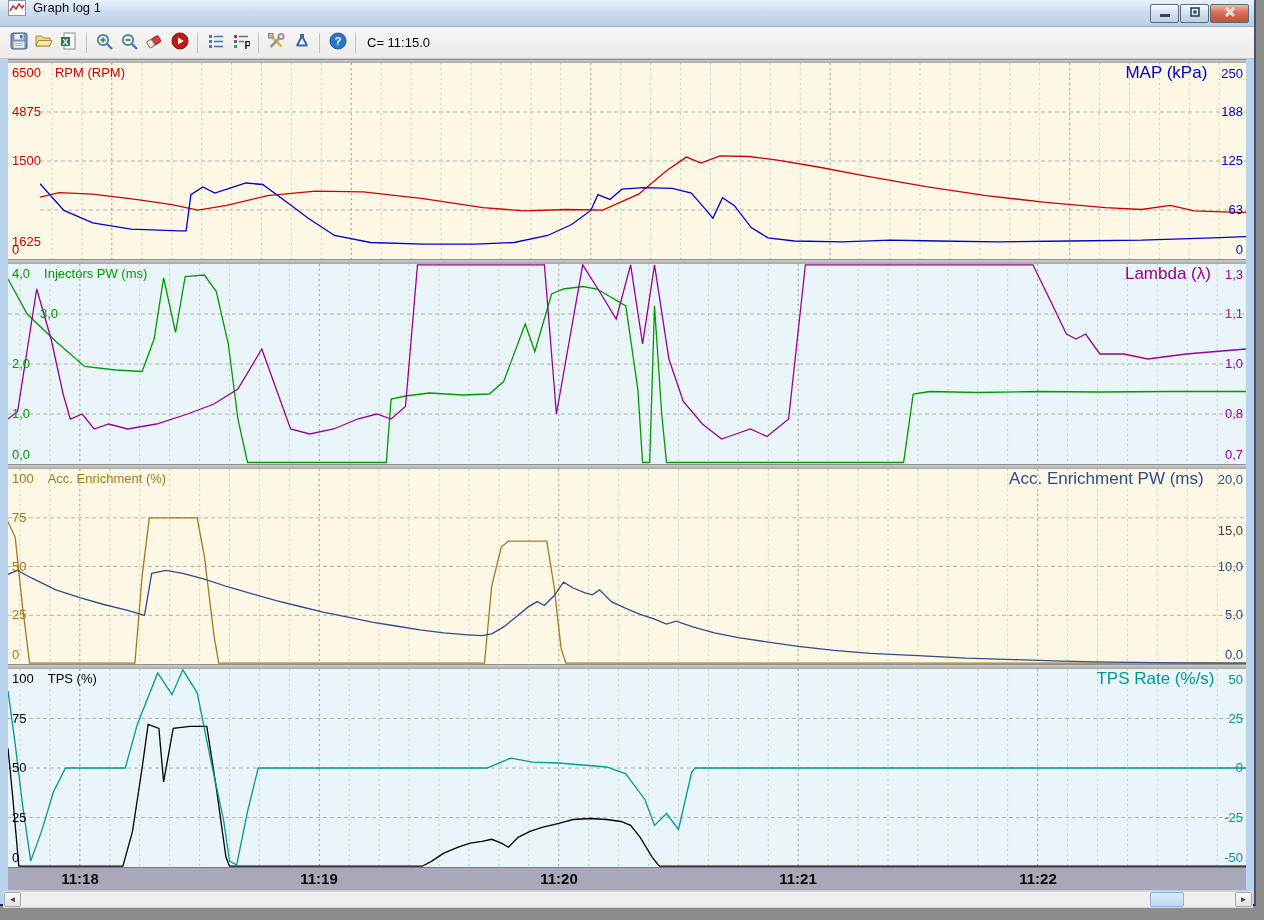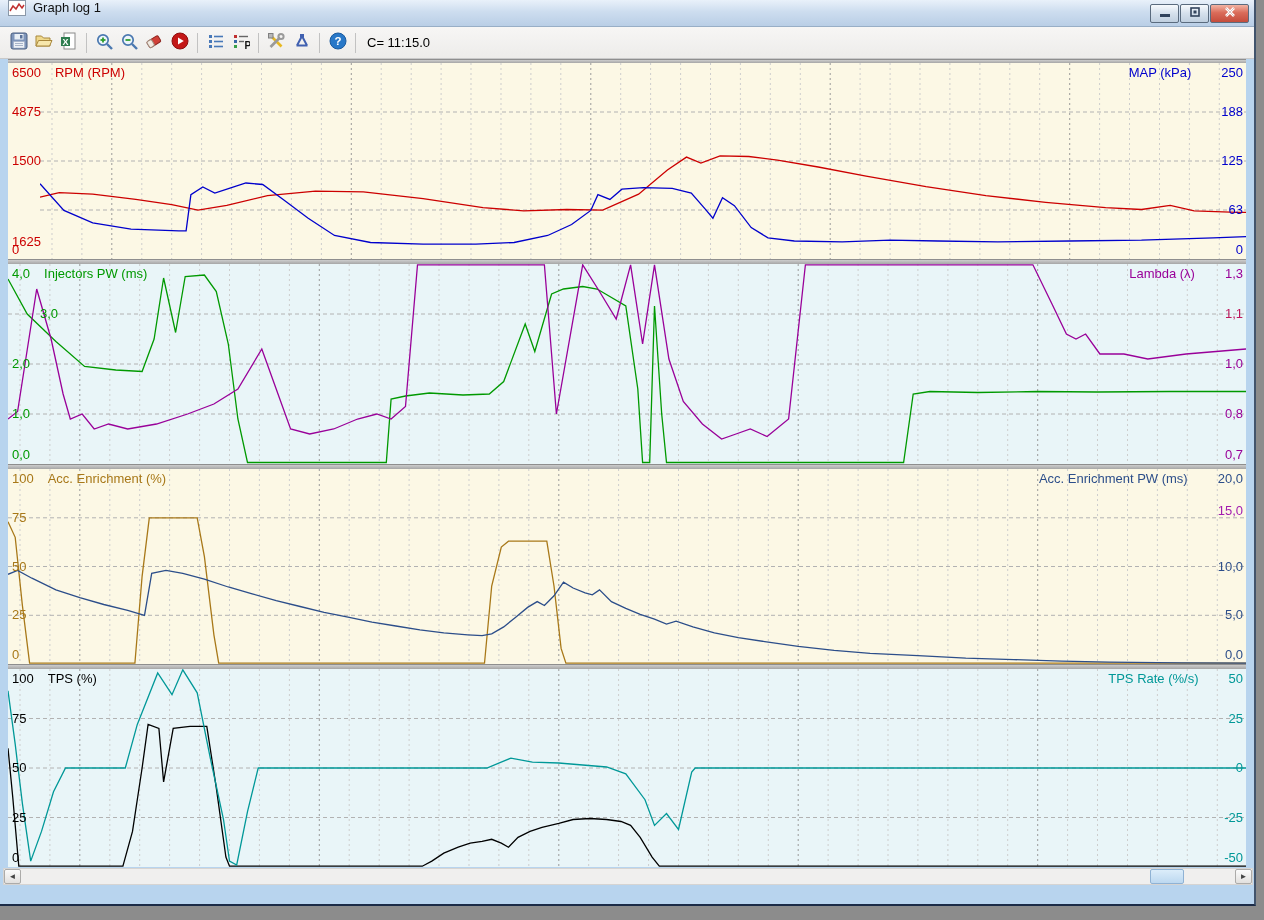--- a/index.html
+++ b/index.html
@@ -18,21 +18,21 @@
   .tsep{width:1px;height:20px;background:#C2C2C2;margin:0 5px;}
   .readout{font-size:13px;color:#000;margin-left:6px;}
   
   #panels{margin-left:8px;width:1238px;}
   .hsep{height:5px;background:linear-gradient(#CDCDCD,#A6A6A6);border-top:1px solid #8E8E8E;box-sizing:border-box;}
   .hsep.first{height:4px;}
   .panel{position:relative;overflow:hidden;}
   .panel svg{display:block;}
   .lab{position:absolute;font-size:13px;line-height:15px;white-space:nowrap;}
   .lab .ttl{margin-left:14px;font-size:13px;}
-  .lab .ttl2{margin-right:30px;font-size:13px;}
+  .lab .ttl2{margin-right:14px;font-size:17px;}
   
   #timeaxis{margin-left:8px;width:1238px;height:22px;background:#A9A8B9;position:relative;border-top:1px solid #77768A;}
   .tlabel{position:absolute;top:2px;width:48px;text-align:center;font-size:15px;font-weight:bold;color:#0A0A0A;}
   
   #hscroll{margin-left:3px;margin-top:1px;width:1250px;height:17px;background:#F0EFEE;border:1px solid #D6D4D2;box-sizing:border-box;position:relative;}
   .sbtn{position:absolute;top:0px;width:17px;height:15px;background:linear-gradient(#FBFBFB,#E2E0DE);border:1px solid #ACABA9;border-radius:2px;box-sizing:border-box;font-size:8px;color:#444;display:flex;align-items:center;justify-content:center;padding:0;}
   #sbtn-left{left:0;}
   #sbtn-right{right:0;}
   #sthumb{position:absolute;top:0px;left:1146px;width:34px;height:15px;background:linear-gradient(#DCEDFA,#BCD8F0);border:1px solid #8FB2D4;border-radius:2px;box-sizing:border-box;}
 </style>
@@ -341,21 +341,21 @@
           <line x1="0" y1="146.3" x2="1238" y2="146.3" stroke="#B2B2B2" stroke-dasharray="4,3"></line>
           <polyline points="0.0,52.7 7.2,68.3 14.4,136.5 21.6,194.2 126.9,194.2 134.1,107.3 141.3,48.8 189.2,48.8 196.4,87.7 205.9,165.8 210.7,194.2 476.5,194.2 483.7,117.0 493.3,78.0 500.5,72.2 538.8,72.2 546.0,117.0 553.1,179.4 557.9,194.2 1238.0,194.2" fill="none" stroke="#A87818" stroke-width="1.3"></polyline>
           <polyline points="0.0,105.3 9.6,101.4 23.9,109.2 47.9,120.9 71.8,128.7 95.8,135.5 119.7,141.4 136.5,146.3 143.7,104.3 158.0,101.4 174.8,104.3 196.4,110.2 220.3,118.0 244.2,124.8 268.2,131.6 292.1,137.5 316.1,143.3 340.0,148.2 364.0,153.1 387.9,157.0 411.9,160.9 435.8,163.8 459.8,165.8 474.1,166.7 483.7,164.8 495.7,157.9 507.7,148.2 519.6,138.4 529.2,132.6 536.4,136.5 546.0,126.8 555.5,113.1 565.1,119.0 577.1,123.8 584.3,125.8 591.5,120.9 603.4,132.6 617.8,139.4 632.2,145.3 646.5,150.2 658.5,155.0 668.1,152.1 684.9,157.9 706.4,163.8 730.3,168.7 756.7,172.6 790.2,177.4 826.1,181.3 862.1,184.3 909.9,186.7 957.8,189.2 1005.7,190.6 1053.6,192.1 1101.5,193.1 1173.3,193.8 1238.0,194.2" fill="none" stroke="#2C4E8A" stroke-width="1.3"></polyline>
         </svg>
         <div class="lab" style="left: 4px; top: 2px; color: rgb(168, 120, 24);"><span class="num">100</span><span class="ttl">Acc. Enrichment (%)</span></div>
         <div class="lab" style="left: 4px; top: 40.75px; color: rgb(168, 120, 24);">75</div>
         <div class="lab" style="left: 4px; top: 89.5px; color: rgb(168, 120, 24);">50</div>
         <div class="lab" style="left: 4px; top: 138.25px; color: rgb(168, 120, 24);">25</div>
         <div class="lab" style="left: 4px; top: 178px; color: rgb(168, 120, 24);">0</div>
         <div class="lab" style="right: 3px; top: 2px; color: rgb(44, 78, 138);"><span class="ttl2">Acc. Enrichment PW (ms)</span><span class="num">20,0</span></div>
-        <div class="lab" style="right: 3px; top: 34px; color: #a21caf;">15,0</div>
+        <div class="lab" style="right: 3px; top: 54px; color: #404040;">15,0</div>
         <div class="lab" style="right: 3px; top: 89.5px; color: rgb(44, 78, 138);">10,0</div>
         <div class="lab" style="right: 3px; top: 138.25px; color: rgb(44, 78, 138);">5,0</div>
         <div class="lab" style="right: 3px; top: 178px; color: rgb(44, 78, 138);">0,0</div>
       </div>
       <div class="hsep"></div>
       <div class="panel" style="height: 198px; background: rgb(233, 245, 248);">
         <svg width="1238" height="198">
           <line x1="12.0" y1="0" x2="12.0" y2="198" stroke="#CDCDCD" stroke-dasharray="2,3"></line>
           <line x1="41.9" y1="0" x2="41.9" y2="198" stroke="#CDCDCD" stroke-dasharray="2,3"></line>
           <line x1="71.8" y1="0" x2="71.8" y2="198" stroke="#9A9A9A" stroke-dasharray="2,3"></line>
@@ -408,18 +408,25 @@
         <div class="lab" style="left: 4px; top: 91px; color: rgb(0, 0, 0);">50</div>
         <div class="lab" style="left: 4px; top: 140.5px; color: rgb(0, 0, 0);">25</div>
         <div class="lab" style="left: 4px; top: 181px; color: rgb(0, 0, 0);">0</div>
         <div class="lab" style="right: 3px; top: 2px; color: rgb(0, 152, 152);"><span class="ttl2">TPS Rate (%/s)</span><span class="num">50</span></div>
         <div class="lab" style="right: 3px; top: 41.5px; color: rgb(0, 152, 152);">25</div>
         <div class="lab" style="right: 3px; top: 91px; color: rgb(0, 152, 152);">0</div>
         <div class="lab" style="right: 3px; top: 140.5px; color: rgb(0, 152, 152);">-25</div>
         <div class="lab" style="right: 3px; top: 181px; color: rgb(0, 152, 152);">-50</div>
       </div>
     </div>
+  <div id="timeaxis">
+      <div class="tlabel" style="left: 48px;">11:18</div>
+      <div class="tlabel" style="left: 287px;">11:19</div>
+      <div class="tlabel" style="left: 527px;">11:20</div>
+      <div class="tlabel" style="left: 766px;">11:21</div>
+      <div class="tlabel" style="left: 1006px;">11:22</div>
+    </div>
   <div id="hscroll">
     <button class="sbtn" id="sbtn-left">◄</button>
     <div id="sthumb"></div>
     <button class="sbtn" id="sbtn-right">►</button>
   </div>
 </div>
 
 </body></html>

